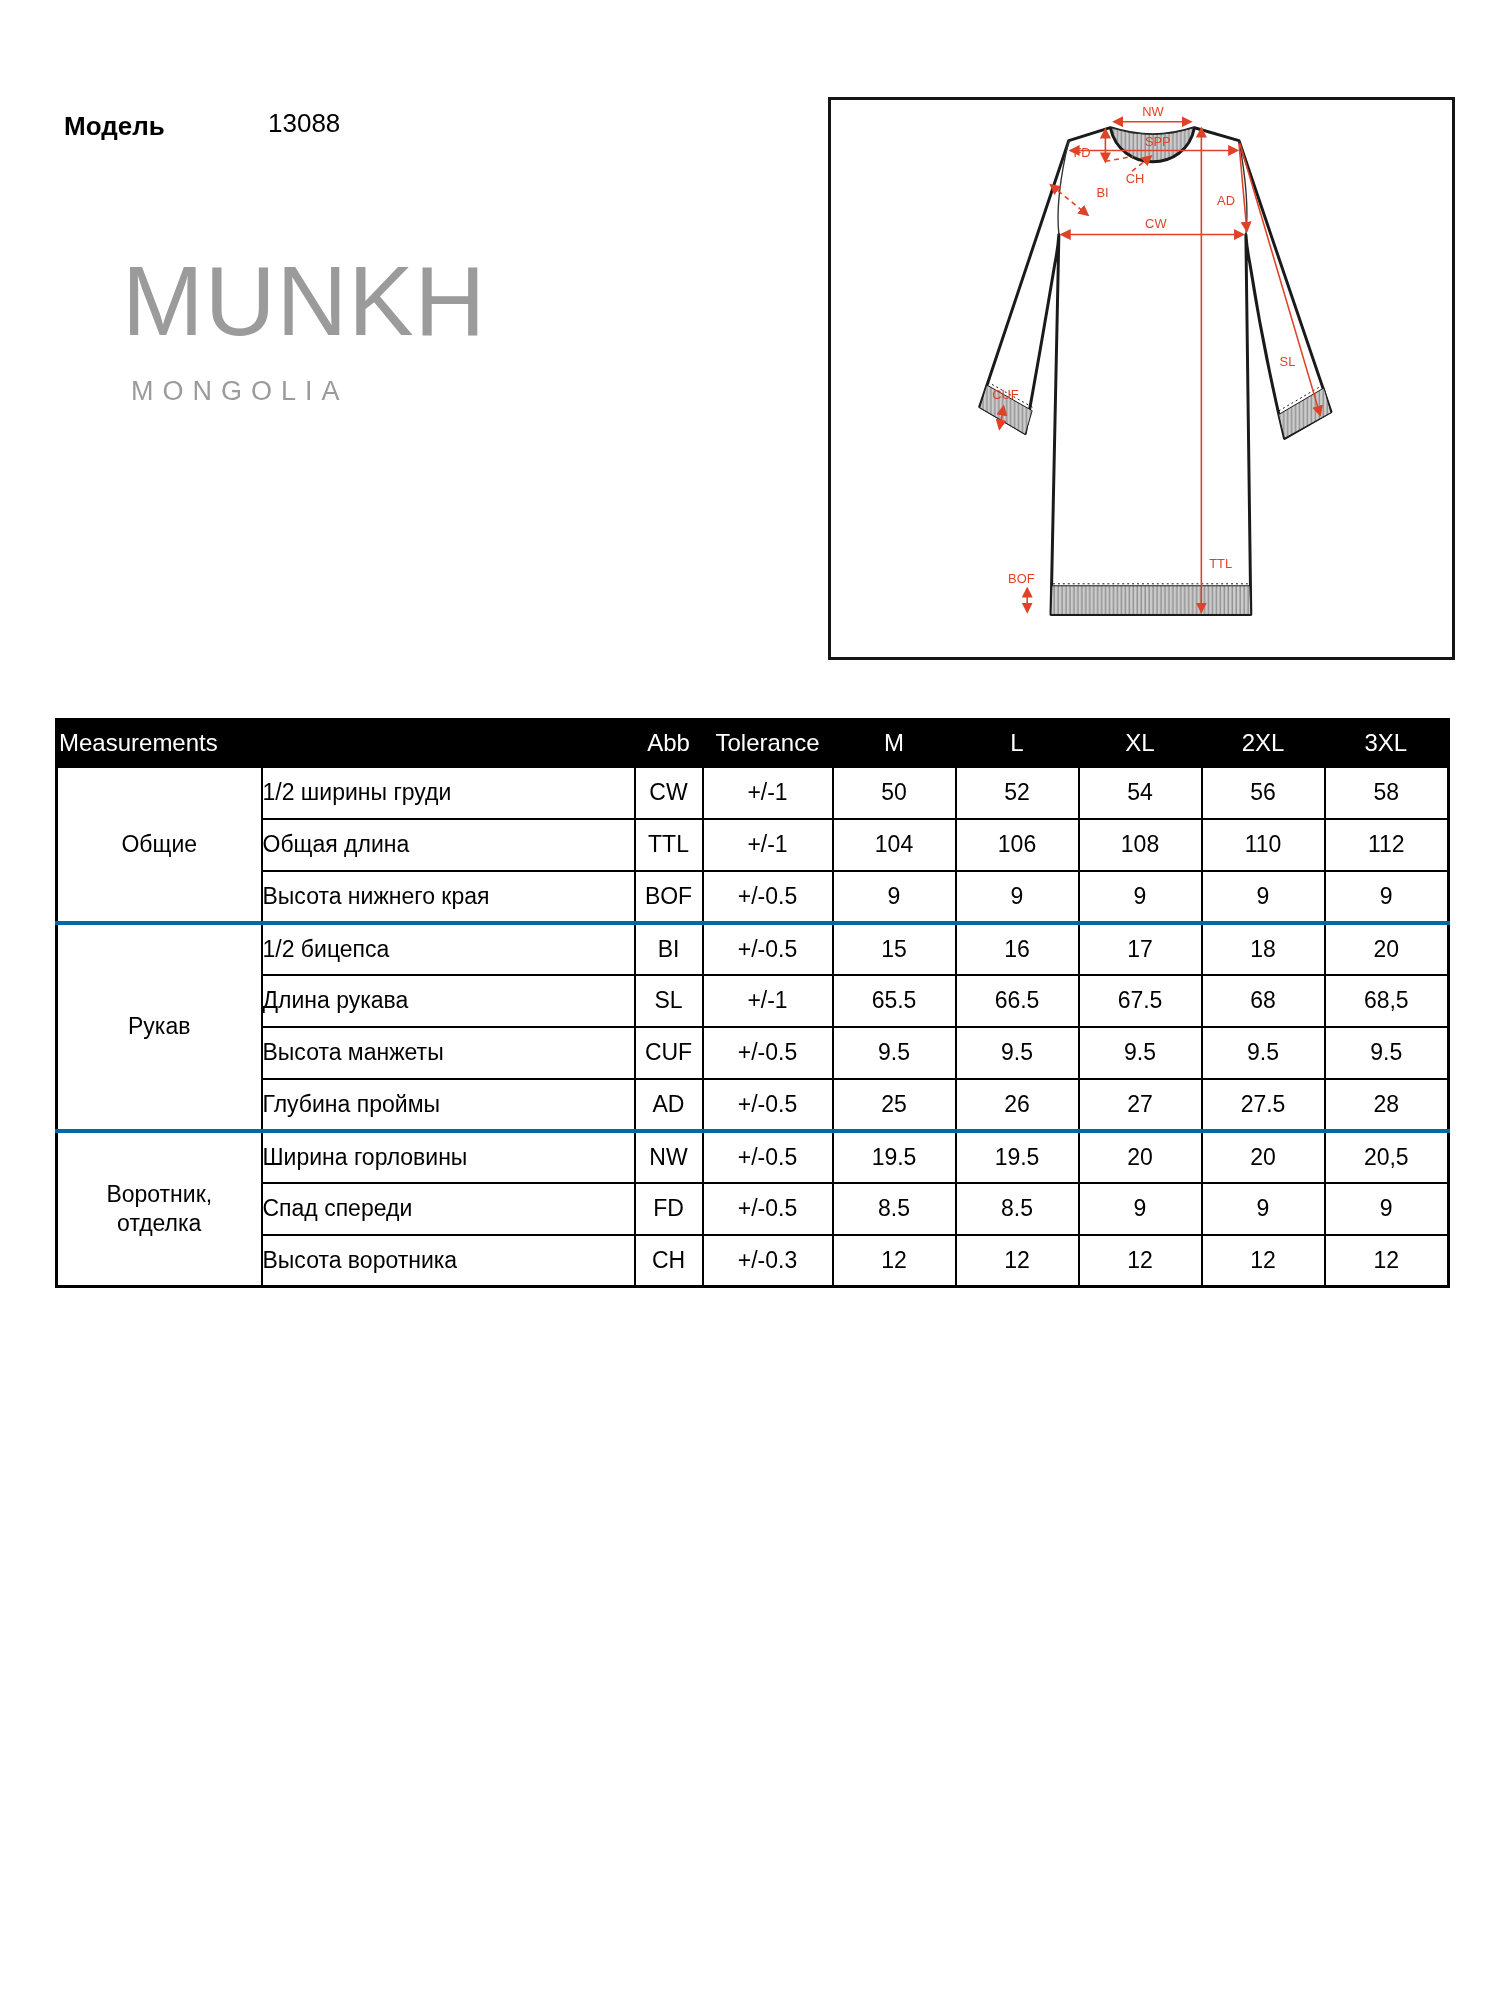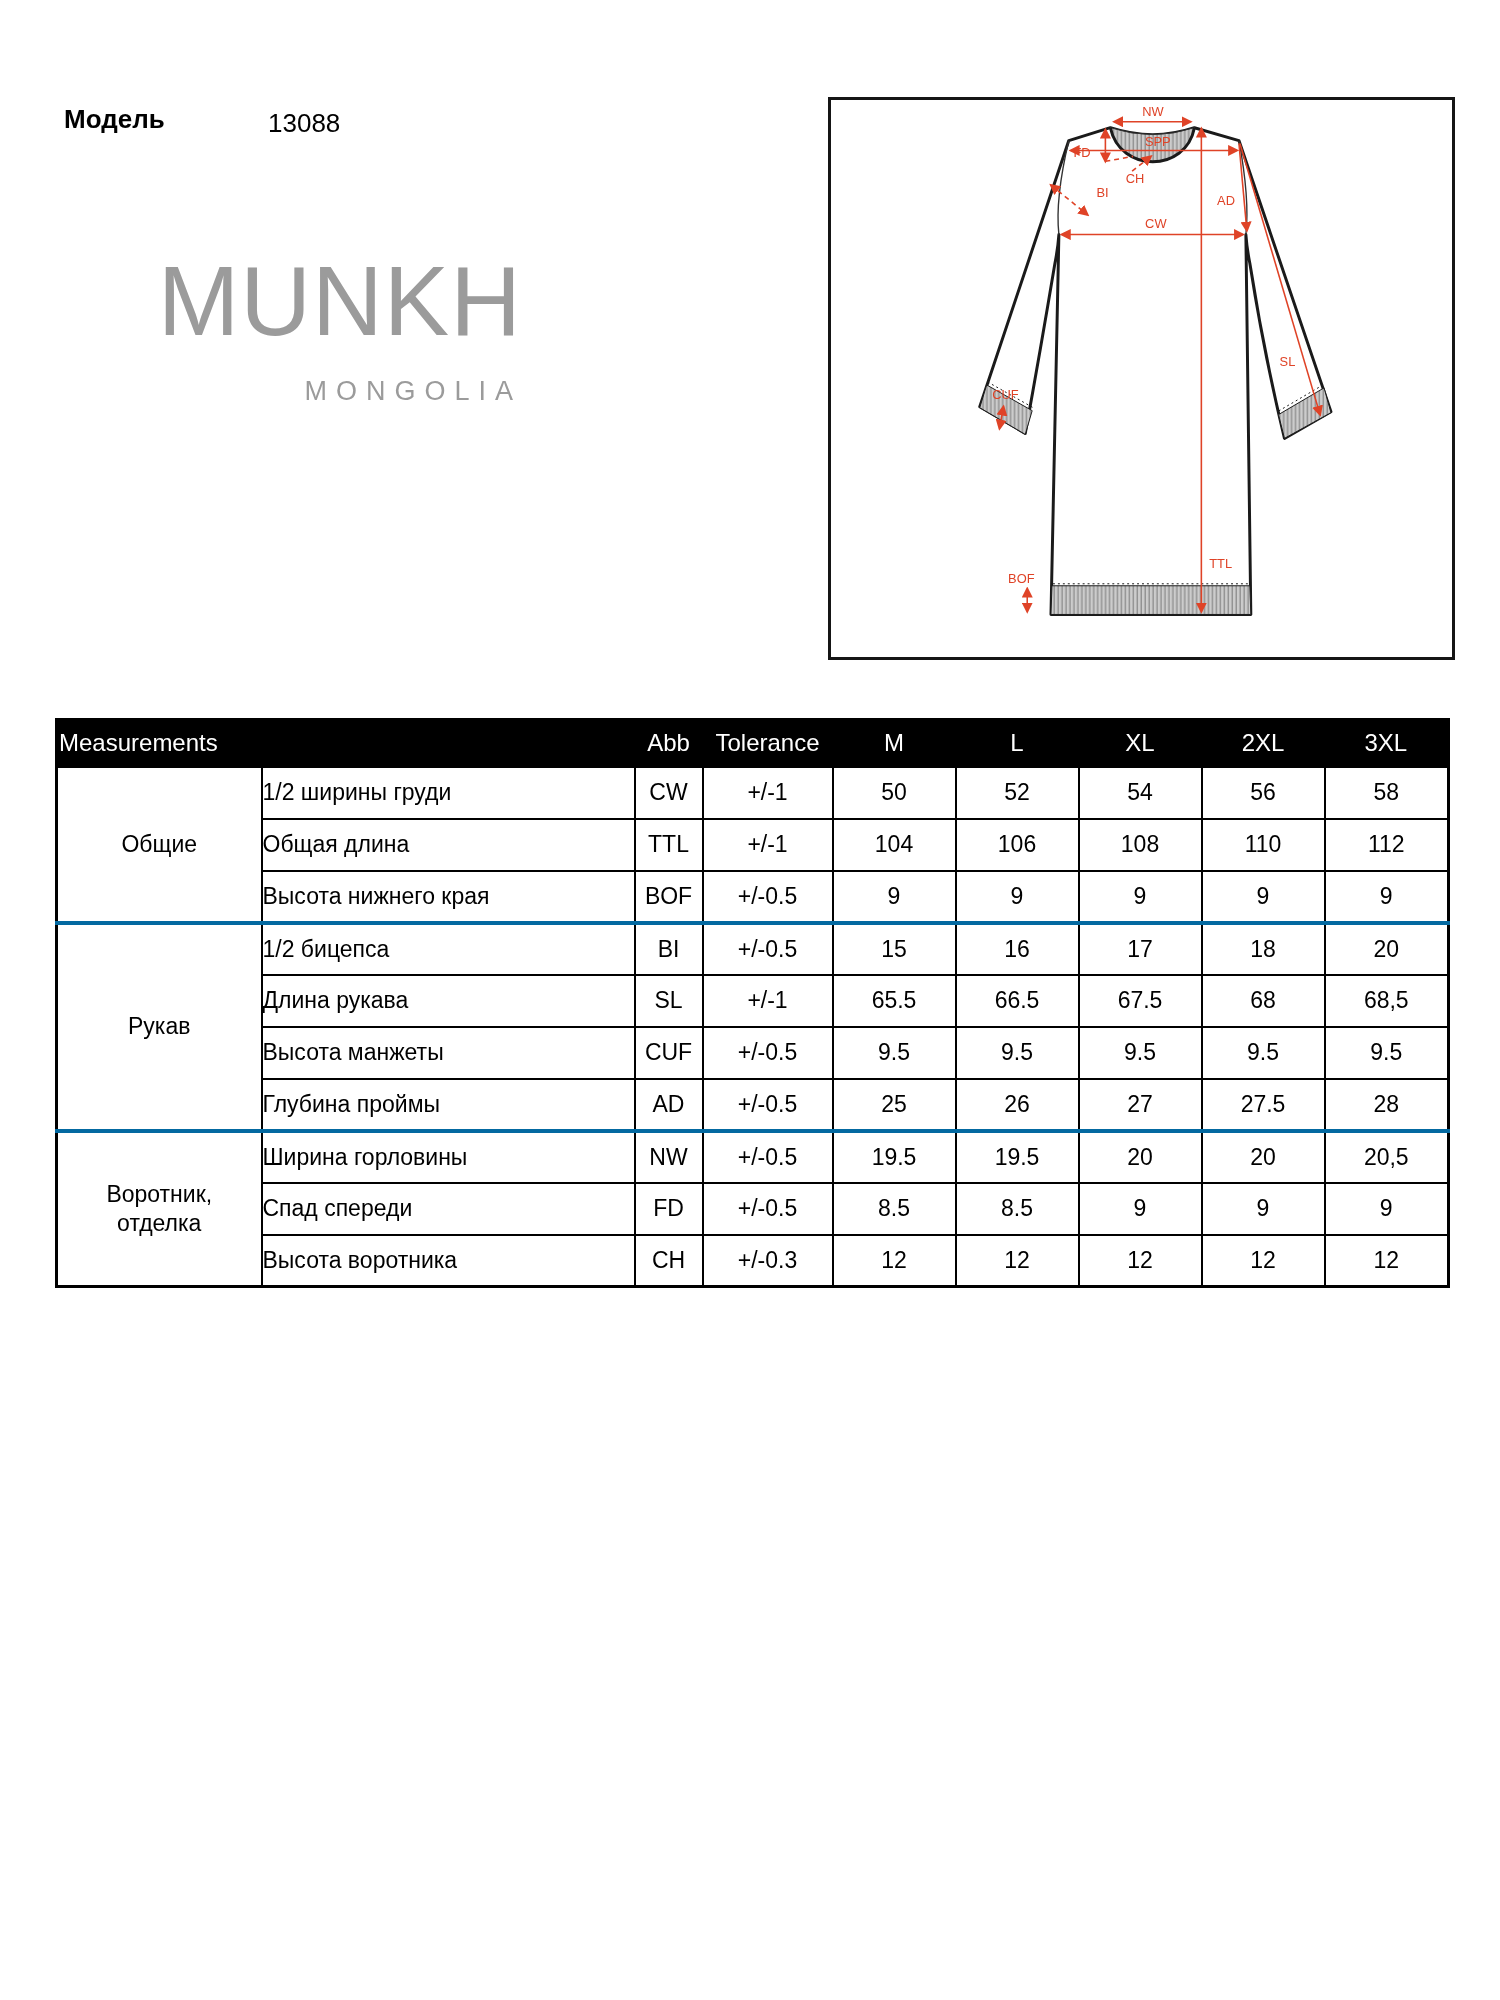--- a/index.html
+++ b/index.html
@@ -1,25 +1,25 @@
 <!DOCTYPE html>
 <html><head>
 <meta charset="utf-8">
 <style>
   * { margin:0; padding:0; box-sizing:border-box; }
   html,body { background:#fff; }
   body { font-family:"Liberation Sans","DejaVu Sans",sans-serif; color:#000; }
   .page { position:relative; width:1500px; height:2000px; background:#fff; overflow:hidden; }
 
   
-  .model-label { position:absolute; left:64px; top:104px; font-size:26px; font-weight:bold; }
+  .model-label { position:absolute; left:64px; top:111px; font-size:26px; font-weight:bold; }
   .model-number { position:absolute; left:268px; top:108px; font-size:26px; }
 
   
-  .logo { position:absolute; left:122px; top:252px; width:400px; text-align:right; color:#9b9b9b; }
+  .logo { position:absolute; left:122px; top:252px; width:400px; text-align:left; color:#9b9b9b; }
   .logo-main { font-size:98px; line-height:1.0; letter-spacing:1px; font-weight:normal; }
   .logo-sub { font-size:27px; letter-spacing:9px; padding-left:9px; margin-top:26px; color:#9b9b9b; }
 
   
   .diagram-box { position:absolute; left:828px; top:97px; width:627px; height:563px;
                  border:3px solid #151515; background:#fff; }
   .diagram-box svg { display:block; width:100%; height:100%; }
   .ann-label { font-size:13px; fill:#df4327; font-family:"Liberation Sans","DejaVu Sans",sans-serif; }
 
   

